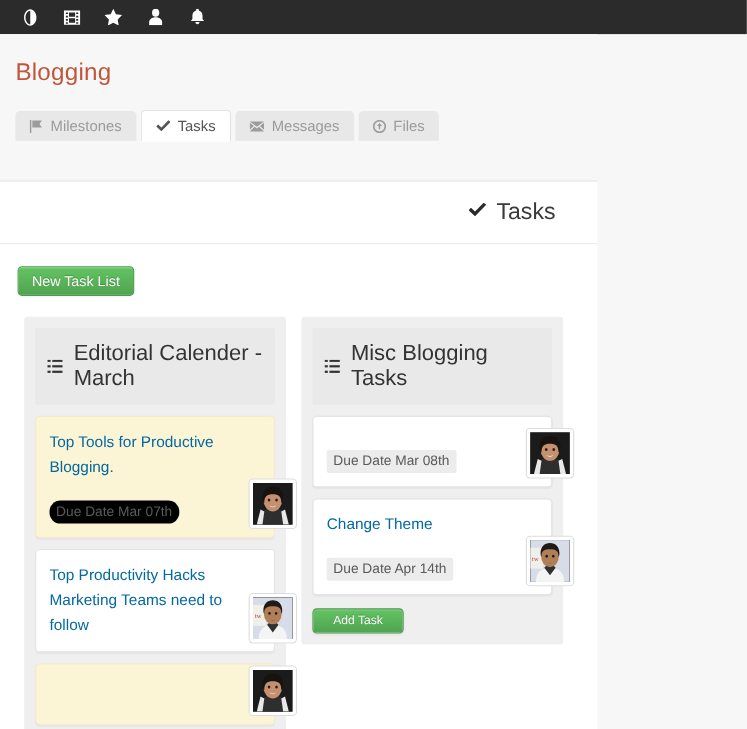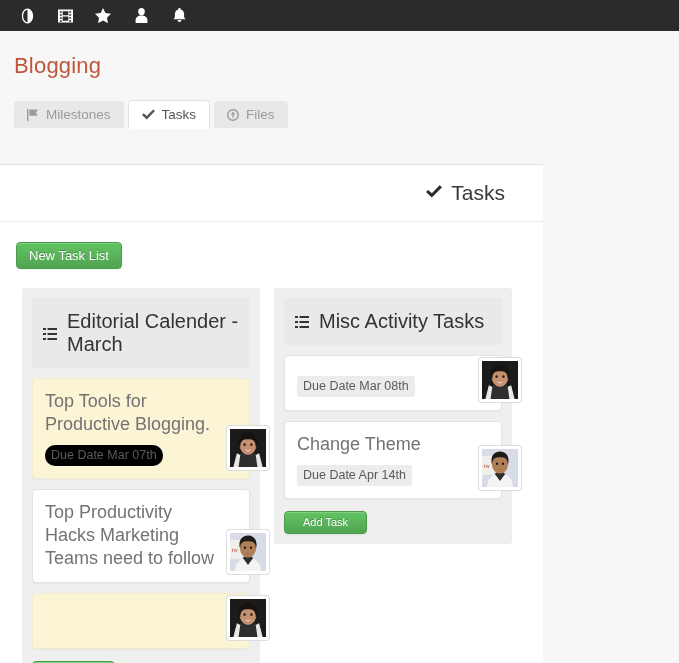--- a/index.html
+++ b/index.html
@@ -170,30 +170,30 @@
     min-height: 56px;
     box-shadow: 0 1px 1px rgba(0,0,0,.04);
     background: #ffffff;
   }
   .task-card.highlight {
     background: #fbf4d5;
     border-color: #f3ead0;
   }
   .task-title {
     display: block;
-    color: #737373;
-    font-size: 18px;
+    color: #0369a1;
+    font-size: 14px;
     line-height: 23px;
     text-decoration: none;
     cursor: pointer;
     max-width: 180px;
   }
   .due-badge {
     display: inline-block;
-    margin-top: 9px;
+    margin-top: 19px;
     background: #ececec;
     color: #5a5a5a;
     font-size: 12.5px;
     padding: 3px 6px 4px 6px;
     border-radius: 2px;
     white-space: nowrap;
   }
   .task-card.highlight .due-badge { background: #000000; border-radius: 10px; }
   .avatar {
     position: absolute;
@@ -261,20 +261,28 @@
 
     <div class="tab active">
       <span class="tab-ico">
         <svg width="13" height="11" viewBox="0 0 14 11" fill="currentColor">
           <path d="M5.1 10.8L0 6l1.9-1.9 3.2 2.9L12 0l2 1.7z"></path>
         </svg>
       </span>
       <span>Tasks</span>
     </div>
 
+    <div class="tab">
+      <span class="tab-ico">
+        <svg width="13" height="10" viewBox="0 0 14 10" fill="currentColor">
+          <path d="M0 0h14L7 5.2zM0 1.4l4 3L0 8.2zm14 0v6.8l-4-3.8zM4.9 5.3L7 6.9l2.1-1.6L14 10H0z"></path>
+        </svg>
+      </span>
+      <span>Messages</span>
+    </div>
 
     <div class="tab">
       <span class="tab-ico">
         <svg width="12" height="12" viewBox="0 0 13 13" fill="currentColor">
           <path d="M6.5 0A6.5 6.5 0 1 0 6.5 13 6.5 6.5 0 1 0 6.5 0zm0 1.6a4.9 4.9 0 1 1 0 9.8 4.9 4.9 0 0 1 0-9.8z"></path>
           <path d="M6.5 3L9 6H7.2v3.2H5.8V6H4z"></path>
         </svg>
       </span>
       <span>Files</span>
     </div>
@@ -377,21 +385,21 @@
           <span>
             <svg width="14" height="12" viewBox="0 0 14 12" fill="#333">
               <rect x="0" y="0" width="3" height="2"></rect>
                 <rect x="4.5" y="0" width="9.5" height="2"></rect>
               <rect x="0" y="5" width="3" height="2"></rect>
                 <rect x="4.5" y="5" width="9.5" height="2"></rect>
               <rect x="0" y="10" width="3" height="2"></rect>
                 <rect x="4.5" y="10" width="9.5" height="2"></rect>
             </svg>
           </span>
-          <span>Misc Activity Tasks</span>
+          <span>Misc Blogging Tasks</span>
         </div>
 
         <div class="list-body">
 
           <div class="task-card">
             <span class="due-badge">Due Date Mar 08th</span>
             <span class="avatar">
               <svg viewBox="0 0 42 44" preserveAspectRatio="none">
                 <rect width="42" height="44" fill="#1b1b1b"></rect>
                 <path d="M4 44c0-11 6-17 17-17s17 6 17 17z" fill="#2e2e2e"></path>

